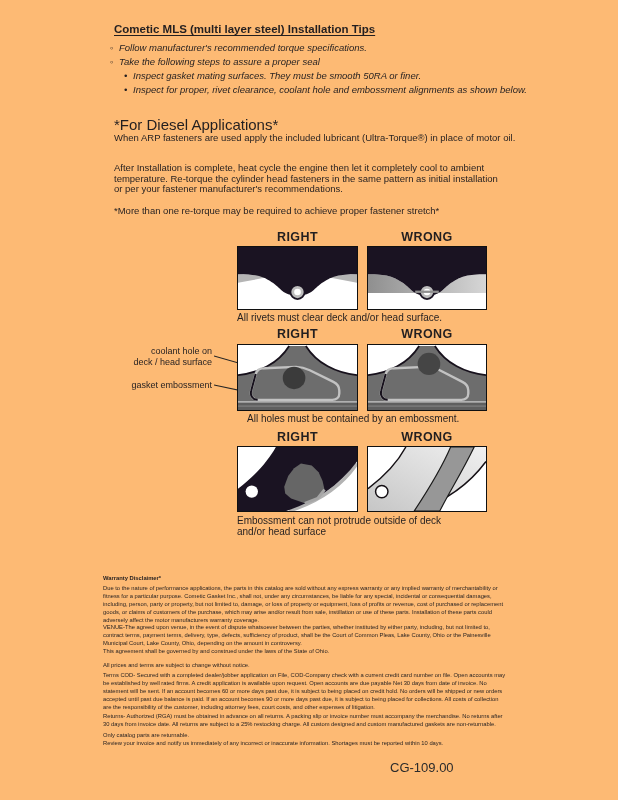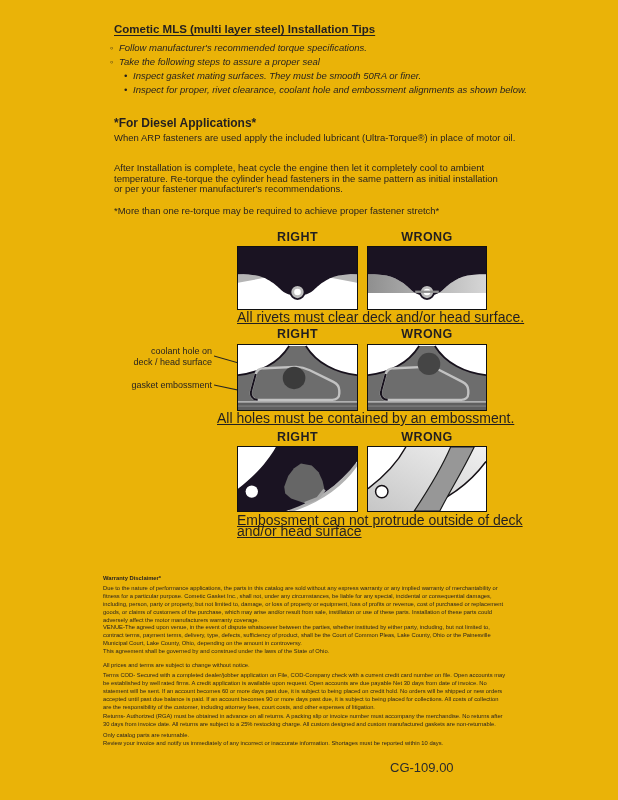--- a/index.html
+++ b/index.html
@@ -1,26 +1,26 @@
 <!DOCTYPE html>
 <html><head>
 <meta charset="utf-8">
 <style>
   html,body{margin:0;padding:0;background:#ffffff;}
-  .page{position:relative;width:618px;height:800px;background:#eab308;
+  .page{position:relative;width:618px;height:800px;background:#fdba74;
         font-family:"Liberation Sans",sans-serif;color:#231f20;overflow:hidden;}
   .abs{position:absolute;}
   .title{font-weight:bold;font-size:11.5px;text-decoration:underline;text-underline-offset:2px;white-space:nowrap;}
   .bullets{font-size:9.5px;line-height:14px;white-space:nowrap;}
   .marker{display:inline-block;width:9px;}
   .sub{padding-left:14px;}
-  .heading{font-weight:bold;font-size:12px;white-space:nowrap;}
+  .heading{font-weight:normal;font-size:15px;white-space:nowrap;}
   .para{font-size:9.5px;line-height:10.5px;white-space:nowrap;}
   .dlabel{font-weight:bold;font-size:12.5px;text-align:center;letter-spacing:.4px;}
-  .caption{font-size:14px;line-height:11px;white-space:nowrap;text-decoration:underline;}
+  .caption{font-size:10px;line-height:11px;white-space:nowrap;}
   .callout{font-size:9px;line-height:10.5px;text-align:right;white-space:nowrap;}
   .diag{position:absolute;border:1.6px solid #101010;background:#fff;box-sizing:border-box;}
   .diag svg{display:block;width:100%;height:100%;}
   .warr{font-size:5.8px;line-height:8px;white-space:nowrap;}
   .w-head{font-weight:bold;}
   .cgnum{font-size:13px;white-space:nowrap;color:#2b2b2b;}
 </style>
 </head>
 <body>
 
@@ -108,21 +108,21 @@
       <path d="M0,31 C21,29 41,19 52,1" fill="none" stroke="#17111c" stroke-width="1.8"></path>
       <path d="M68,1 C79,19 99,29 120,31" fill="none" stroke="#17111c" stroke-width="1.8"></path>
       <rect x="0" y="59" width="120" height="8" fill="#5f5f5f"></rect>
       <rect x="0" y="58" width="120" height="1.3" fill="#c9c9c9"></rect>
       <rect x="0" y="62.5" width="120" height="0.9" fill="#8d8d8d"></rect>
       <path d="M20,56.5 C15,56.5 12,52 13.5,47 L18,30 C19,26 23,24 27,24 L59,22.5 C64,22.5 69,24 73,26 L96,38 C100,40 102,43 102,47 L102,50 C102,54 99,56.5 95,56.5 Z" fill="none" stroke="#c2c2c2" stroke-width="2.4"></path>
       <path d="M20,56.5 C15,56.5 12,52 13.5,47 L18,30" fill="none" stroke="#17111c" stroke-width="2"></path>
       <circle cx="62" cy="19.5" r="11.5" fill="#454545"></circle>
     </svg>
   </div>
-  <div class="abs caption" style="left:217px;top:413px;">All holes must be contained by an embossment.</div>
+  <div class="abs caption" style="left:247px;top:413px;">All holes must be contained by an embossment.</div>
 
   <div class="abs dlabel" style="left:237px;top:430px;width:121px;">RIGHT</div>
   <div class="abs dlabel" style="left:367px;top:430px;width:120px;">WRONG</div>
 
   <div class="diag" style="left:237px;top:446px;width:121px;height:66px;">
     <svg viewBox="0 0 121 66" preserveAspectRatio="none">
       <path d="M52,66 C80,57 105,41 121,17" fill="none" stroke="#b3b3b3" stroke-width="3.5"></path>
       <path d="M0,43 C17,30 31,14 38.5,0 H121 V15 C102,41 77,57 49,66 H0 Z" fill="#1a1322"></path>
       <path d="M47,41 L51,30 57,22 64,17 75,19 82,26 86,35 88,44 81,53 68,58 54,53 48,48 Z" fill="#666666"></path>
       <path d="M88,44 81,53 68,58" fill="none" stroke="#a6a6a6" stroke-width="3"></path>

